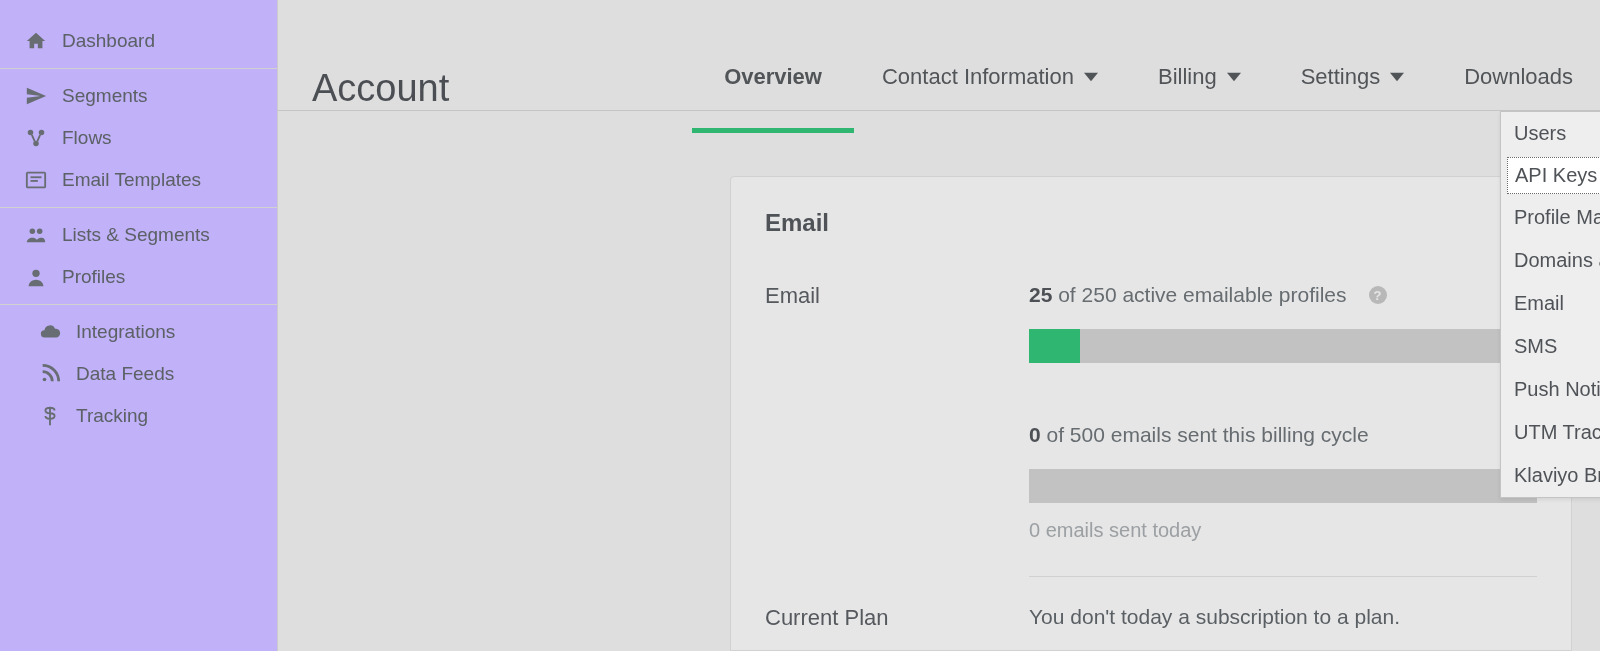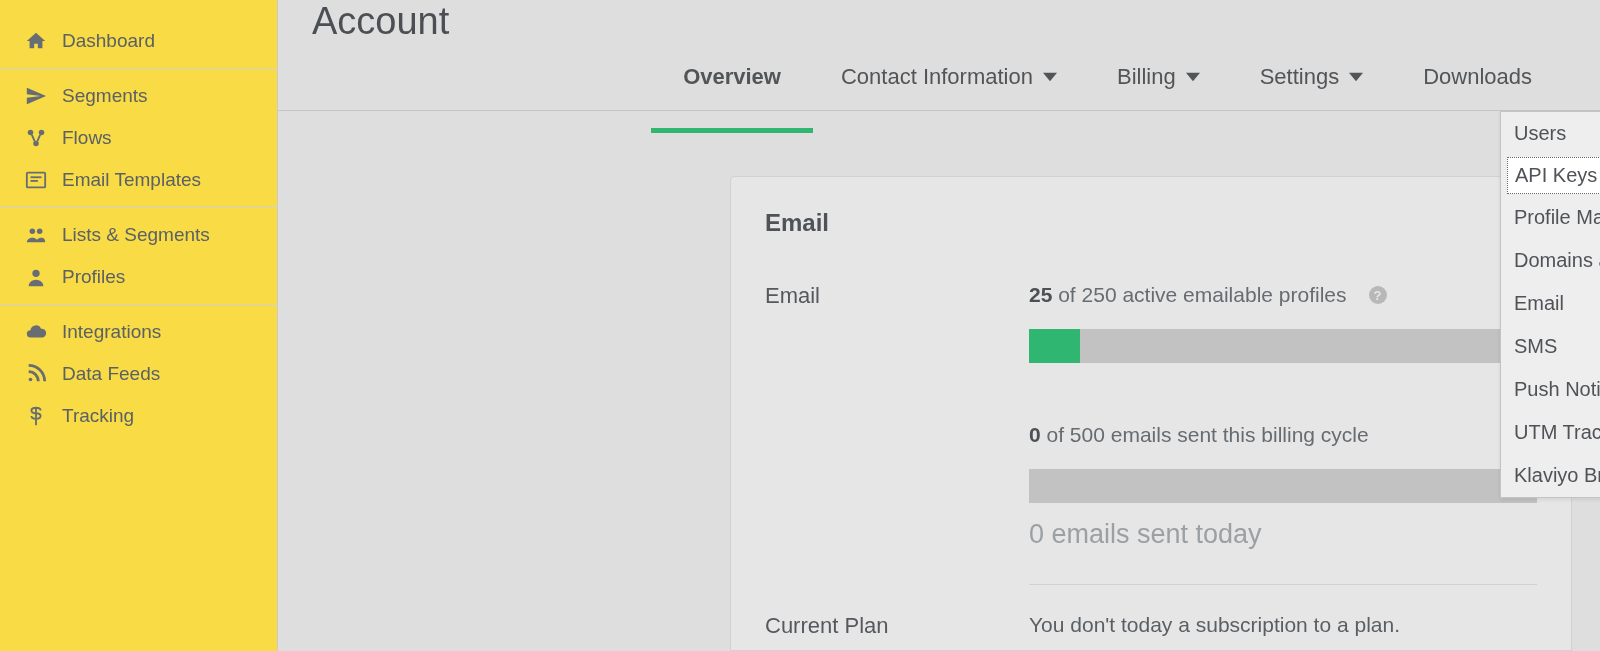--- a/index.html
+++ b/index.html
@@ -11,27 +11,27 @@
     width:1600px;
     height:651px;
     overflow:hidden;
     position:relative;
   }
   .layout { display:flex; width:100%; height:100%; }
 
   
   .sidebar {
     width:278px;
-    background:#fde047;
+    background:#c4b5fd;
     border-right:1px solid #d0d0d1;
     flex-shrink:0;
     padding-top:20px;
   }
   .sidebar-section { border-bottom:1px solid #d6d6d7; padding-bottom:6px; margin-bottom:6px; }
-  .sidebar-section:last-child { border-bottom:none; }
+  .sidebar-section:last-child { border-bottom:none;margin-left:14px; }
   .side-item {
     display:flex;
     align-items:center;
     gap:14px;
     padding:10px 24px;
     font-size:19px;
     color:#5d6368;
     cursor:pointer;
   }
   .side-item .ico {
@@ -40,22 +40,22 @@
     align-items:center;
     justify-content:center;
     color:#6a7075;
   }
   svg.icon { width:22px; height:22px; fill:currentColor; }
 
   
   .main { flex:1; position:relative; }
   .topbar {
     display:flex;
-    align-items:flex-start;
-    padding:0 68px 0 34px;
+    align-items:flex-end;
+    padding:0 27px 0 34px;
     height:111px;
     border-bottom:1px solid #c5c5c6;
     gap:40px;
   }
   .page-title {
     font-size:38px;
     color:#4b4f54;
     font-weight:500;
     flex-shrink:0;
     margin-right:auto;
@@ -124,21 +124,21 @@
     height:34px;
     background:#c2c2c3;
     width:100%;
     position:relative;
   }
   .progress .fill {
     position:absolute; left:0; top:0; bottom:0;
     background:#2fb670;
   }
   .row2 { margin-top:60px; }
-  .sent-today { color:#9ca0a3; margin-top:16px; font-size:27px; }
+  .sent-today { color:#9ca0a3; margin-top:16px; font-size:20px; }
   .divider { border-top:1px solid #d1d1d2; margin:34px 0 28px 0; }
   .plan-text { font-size:21px; color:#5a5f63; }
 
   
   .dropdown {
     position:absolute;
     top:111px;
     left:1222px;
     width:230px;
     background:#f6f6f7;

